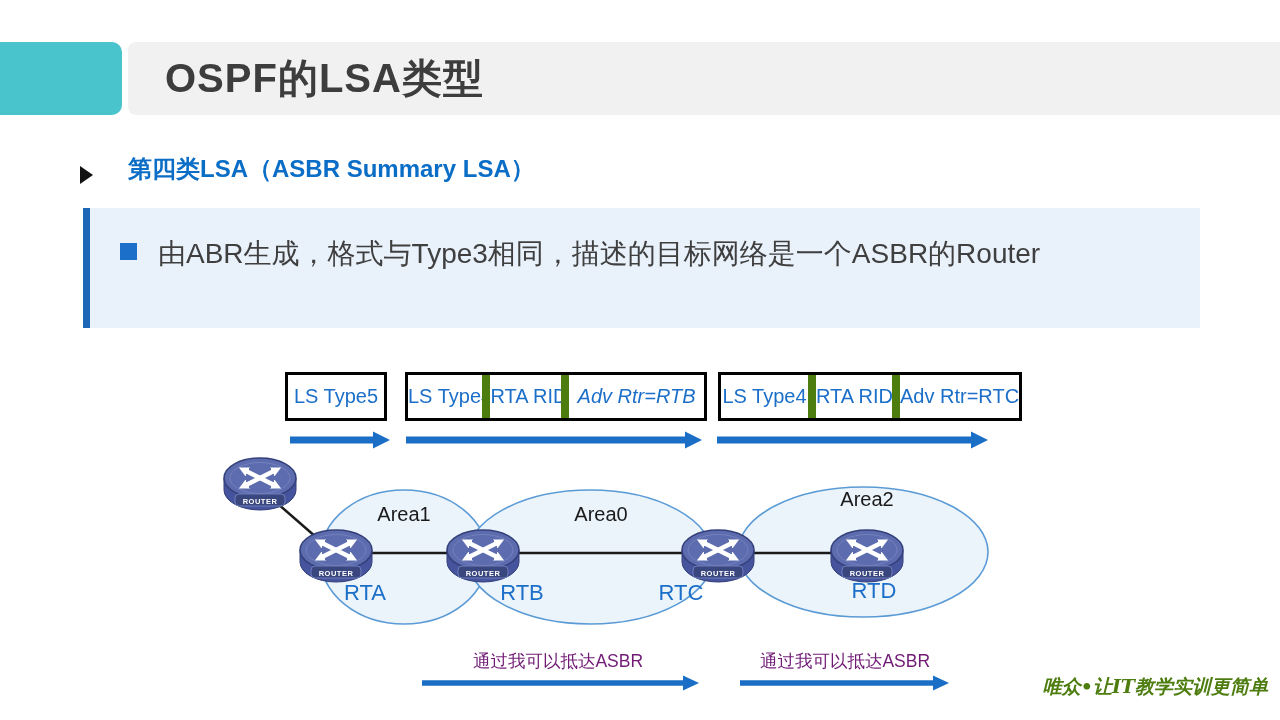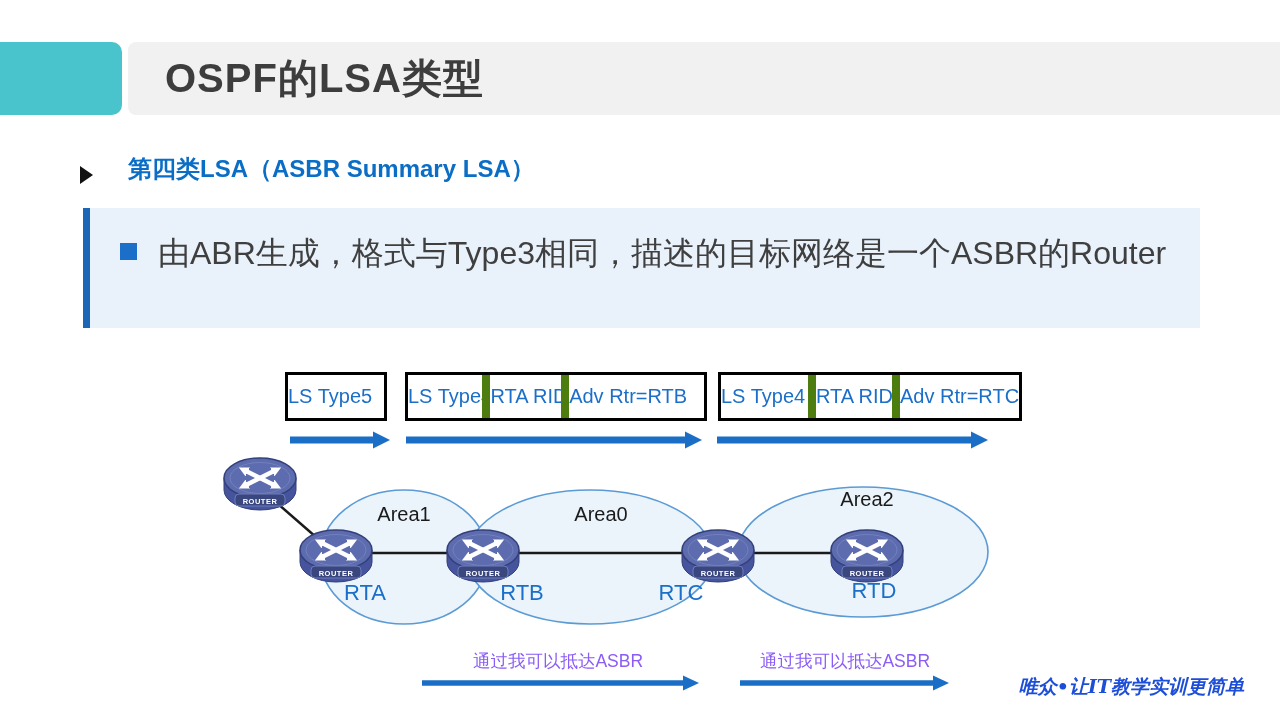--- a/index.html
+++ b/index.html
@@ -16,32 +16,32 @@
     font-size:40px;font-weight:bold;color:#3D3D3D;letter-spacing:1px;}
   
   .tri-bullet{position:absolute;left:80px;top:166px;width:0;height:0;
     border-left:13px solid #111;border-top:9px solid transparent;border-bottom:9px solid transparent;}
   .subtitle{position:absolute;left:128px;top:153px;font-size:24px;font-weight:bold;color:#0A6DC6;}
   
   .content-box{position:absolute;left:83px;top:208px;width:1117px;height:120px;
     background:#E9F1FB;border-left:7px solid #1C66B6;box-sizing:border-box;}
   .sq-bullet{position:absolute;left:120px;top:243px;width:17px;height:17px;background:#1B6FC8;}
   .content-text{position:absolute;left:158px;top:231px;width:1020px;
-    font-size:32px;line-height:45px;color:#3F3F3F;}
+    font-size:28px;line-height:45px;color:#3F3F3F;}
   
   .lsa-box{position:absolute;top:372px;height:49px;box-sizing:border-box;
     border:3px solid #000;background:#fff;display:flex;}
-  .lsa-cell{height:43px;line-height:43px;font-size:20px;color:#1C6FC8;
+  .lsa-cell{height:43px;line-height:43px;text-align:center;font-size:20px;color:#1C6FC8;
     box-sizing:border-box;overflow:hidden;white-space:nowrap;}
   .lsa-cell.mid{border-right:8px solid #4d7c0f;}
   
   .flow-label{position:absolute;top:649px;transform:translateX(-50%);
-    font-size:17.5px;color:#8b5cf6;white-space:nowrap;}
-  .watermark{position:absolute;right:36px;top:674px;font-family:"DejaVu Serif", serif;
-    font-style:italic;font-weight:bold;font-size:19px;color:#1d4ed8;white-space:nowrap;}
+    font-size:17.5px;color:#701a75;white-space:nowrap;}
+  .watermark{position:absolute;right:12px;top:674px;font-family:"DejaVu Serif", serif;
+    font-style:italic;font-weight:bold;font-size:19px;color:#4d7c0f;white-space:nowrap;}
   
   svg text{font-family:"Liberation Sans", sans-serif;}
   .area-label{font-size:20px;fill:#1a1a1a;}
   .rtr-label{font-size:22px;fill:#1B6FC8;}
   .rbadge{font-size:7.5px;font-weight:bold;fill:#fff;letter-spacing:.5px;}
   .link{stroke:#1a1a1a;stroke-width:2.5;}
   .barrow{stroke:#1B6EC6;stroke-width:7;}
   .barrow2{stroke:#1B6EC6;stroke-width:5.5;}
   .ahead{fill:#1B6EC6;}
   .area-ell{fill:#EBF3FB;stroke:#5B9BD5;stroke-width:1.6;}
@@ -64,21 +64,21 @@
   <div class="content-text">
     <div>由ABR生成，格式与Type3相同，描述的目标网络是一个ASBR的Router</div>
   </div>
 
   <div class="lsa-box" style="left:285px;width:102px;">
     <div class="lsa-cell" style="width:96px;">LS Type5</div>
   </div>
   <div class="lsa-box" style="left:405px;width:302px;">
     <div class="lsa-cell mid" style="width:88px;">LS Type4</div>
     <div class="lsa-cell mid" style="width:84px;">RTA RID</div>
-    <div class="lsa-cell" style="width:145px;">Adv Rtr=RTB</div>
+    <div class="lsa-cell" style="width:145px;font-style:italic;">Adv Rtr=RTB</div>
   </div>
   <div class="lsa-box" style="left:718px;width:304px;">
     <div class="lsa-cell mid" style="width:95px;">LS Type4</div>
     <div class="lsa-cell mid" style="width:84px;">RTA RID</div>
     <div class="lsa-cell" style="width:119px;">Adv Rtr=RTC</div>
   </div>
 
   <svg width="1280" height="720" style="position:absolute;left:0;top:0;">
     <defs>
       <marker id="wh" viewBox="0 0 10 10" refX="2" refY="5" markerUnits="userSpaceOnUse" markerWidth="10" markerHeight="10" orient="auto-start-reverse">

